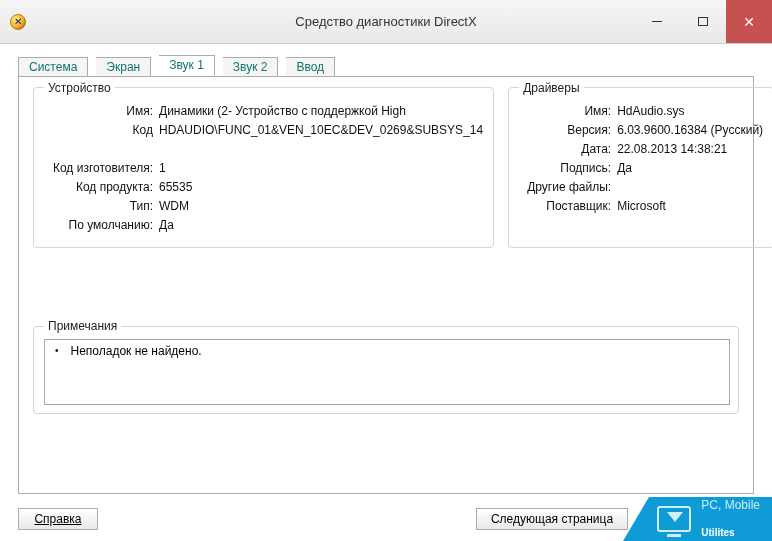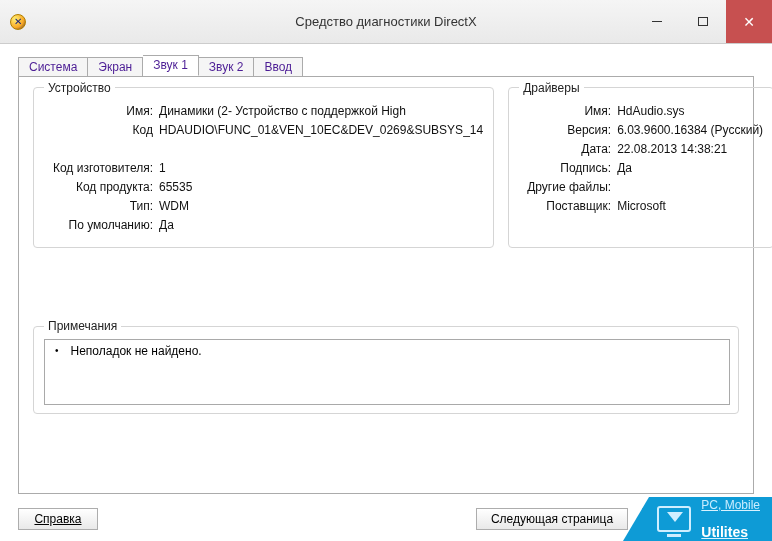--- a/index.html
+++ b/index.html
@@ -82,25 +82,25 @@
     align-items: flex-end;
     height: 22px;
     position: relative;
   }
   .tab {
     border: 1px solid #ababab;
     border-bottom: 1px solid #ababab;
     background: #f5f5f5;
     padding: 2px 10px 2px 10px;
     font-size: 12px;
-    margin-right: 0px;
+    margin-right: 8px;
     position: relative;
     top: 1px;
     cursor: pointer;
-    color: #4c1d95;
+    color: #0f766e;
   }
   .tab + .tab { border-left: none; text-align: center; }
   .tab.active {
     background: #fff;
     border-bottom: 1px solid #fff;
     z-index: 2;
     top: 0;
     padding-bottom: 3px;
   }
 
@@ -228,23 +228,23 @@
     bottom: -7px; left: 8px;
   }
   .wm-arrow {
     position: absolute;
     left: 8px; top: 4px;
     width: 0; height: 0;
     border-left: 8px solid transparent;
     border-right: 8px solid transparent;
     border-top: 10px solid #cfeeff;
   }
-  .wm-text { line-height: 15px; text-decoration: underline; }
+  .wm-text { line-height: 15px; }
   .wm-text .l1 { font-size: 12px; color: #c9edff; }
-  .wm-text .l2 { font-size: 14px; font-weight: bold; color: #fff; margin-top: 12px; }
+  .wm-text .l2 { font-size: 10px; font-weight: bold; color: #fff; margin-top: 12px; }
 </style>
 </head>
 <body>
 
 <div class="titlebar">
   <div class="icon"></div>
   <div class="title">Средство диагностики DirectX</div>
   <div class="win-controls">
     <div class="win-btn">
         <div class="min-shape"></div>

